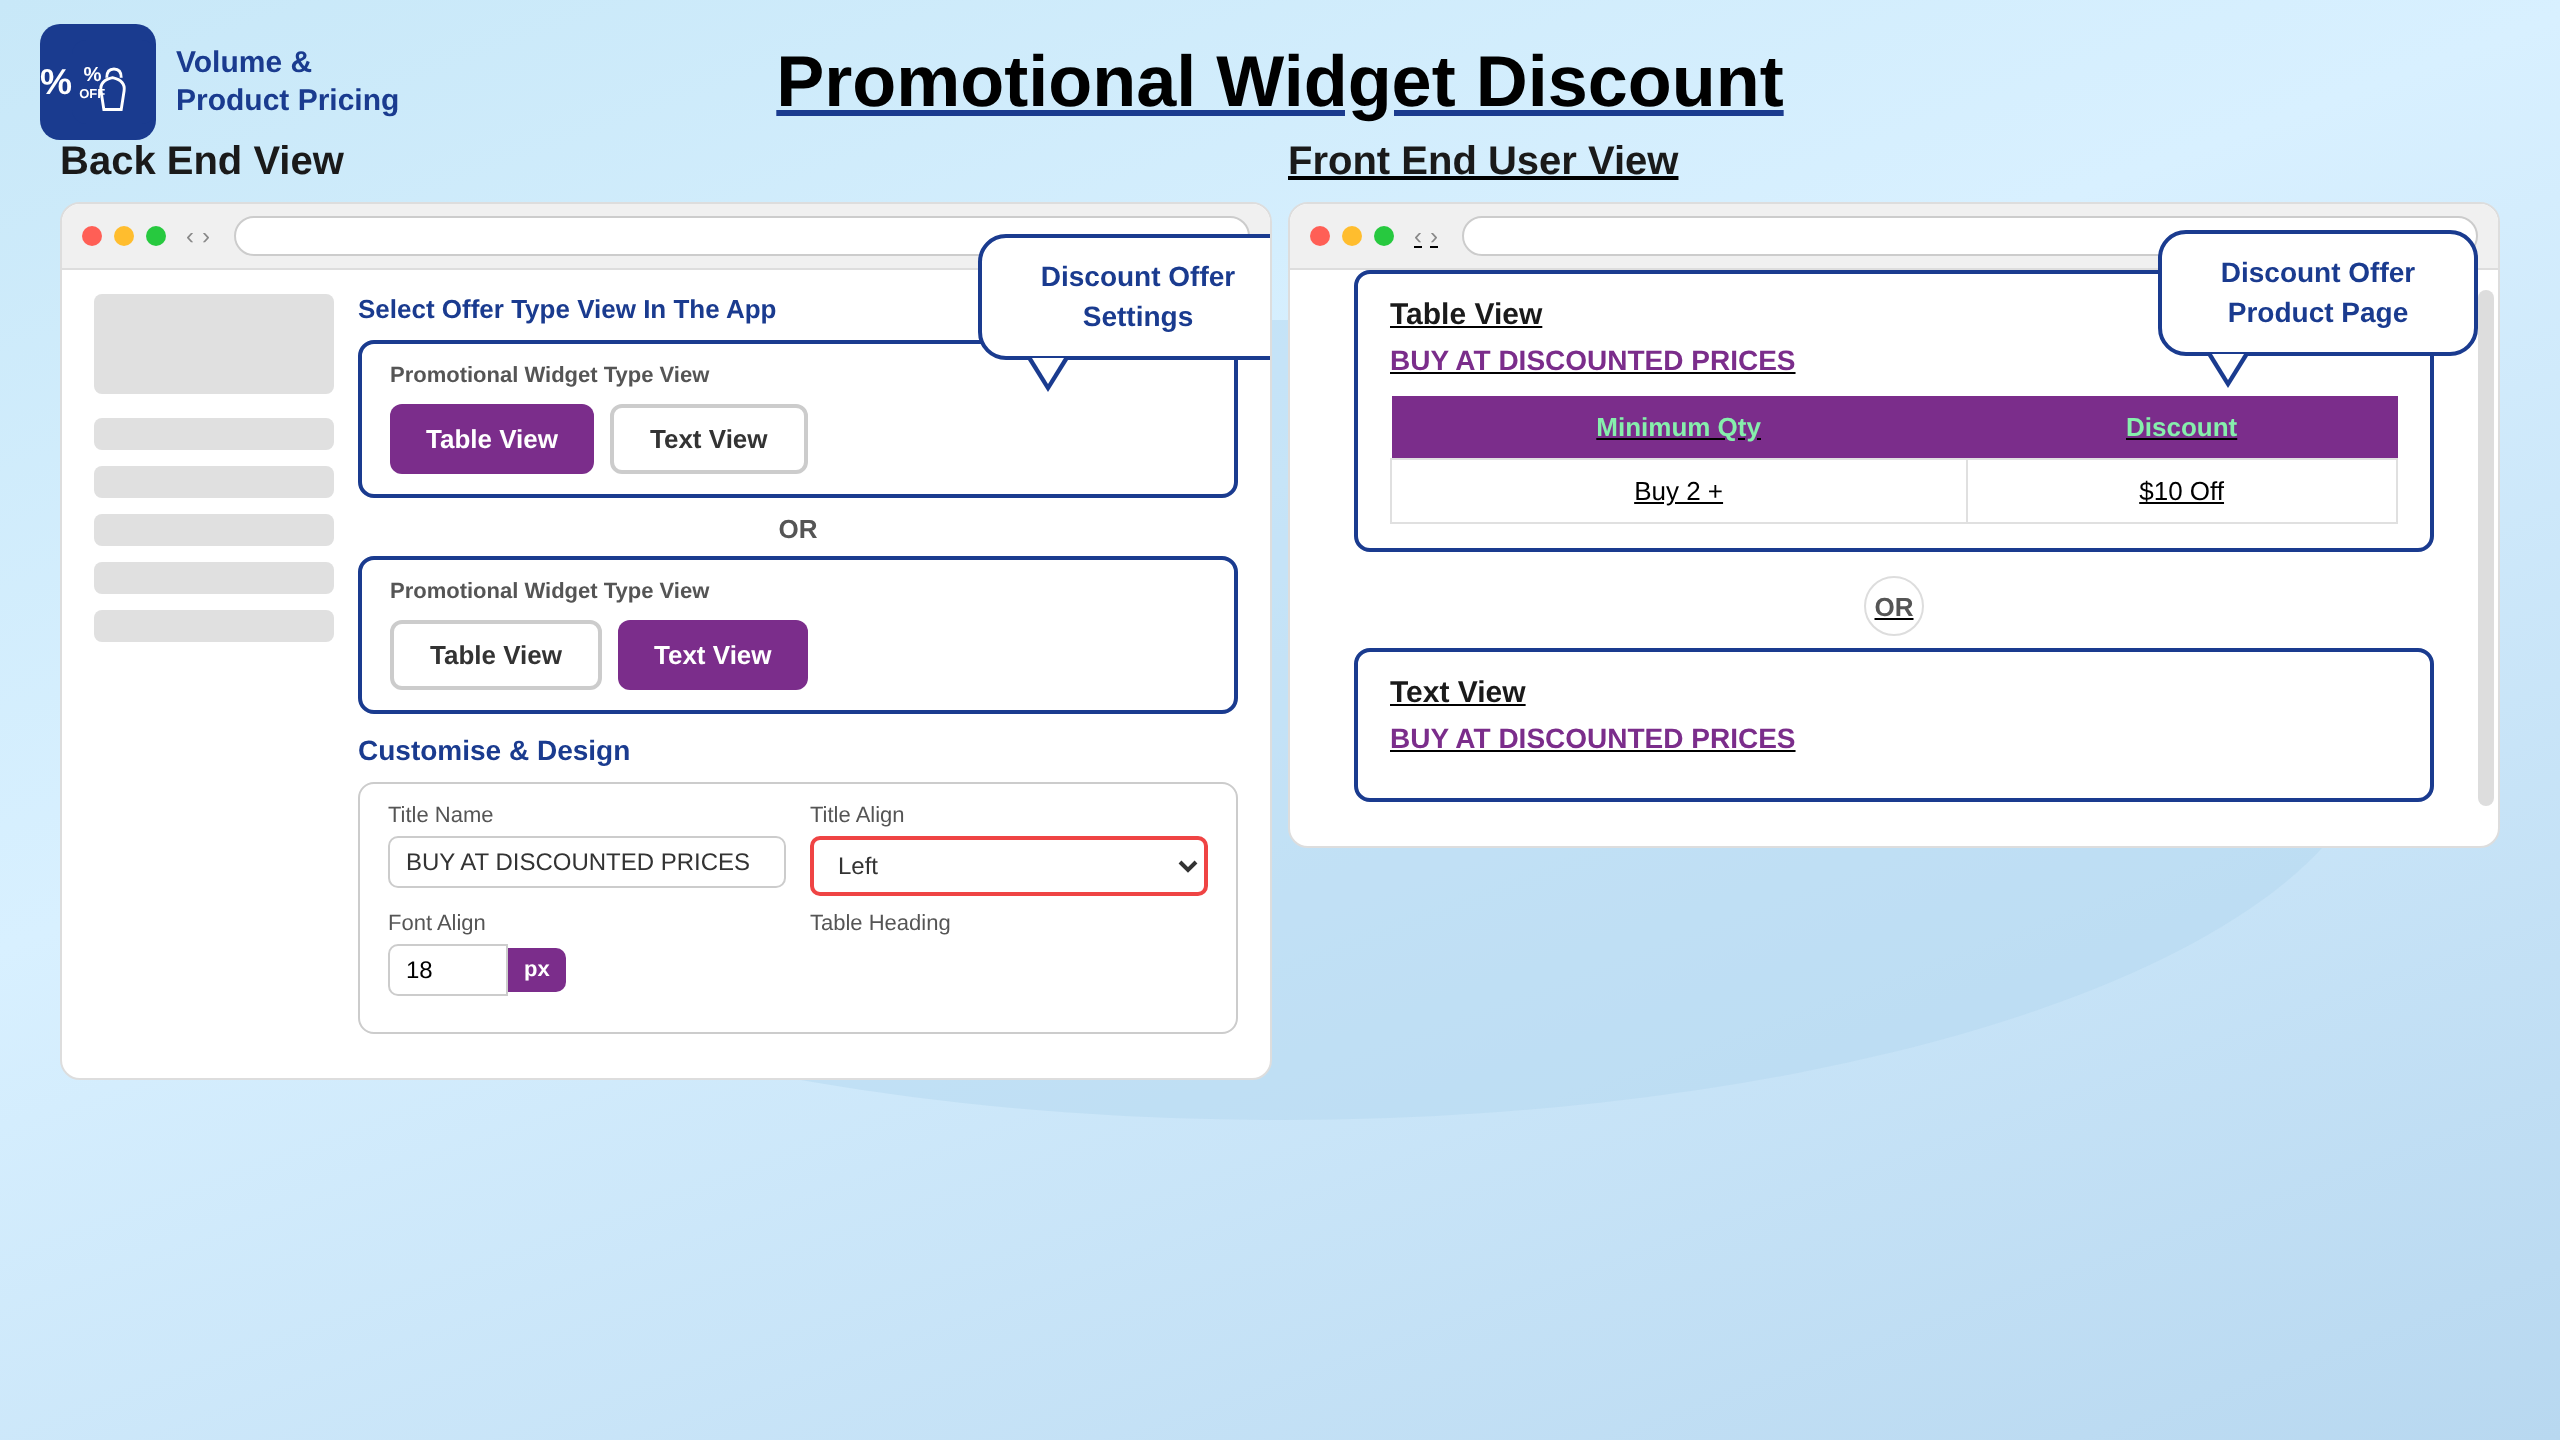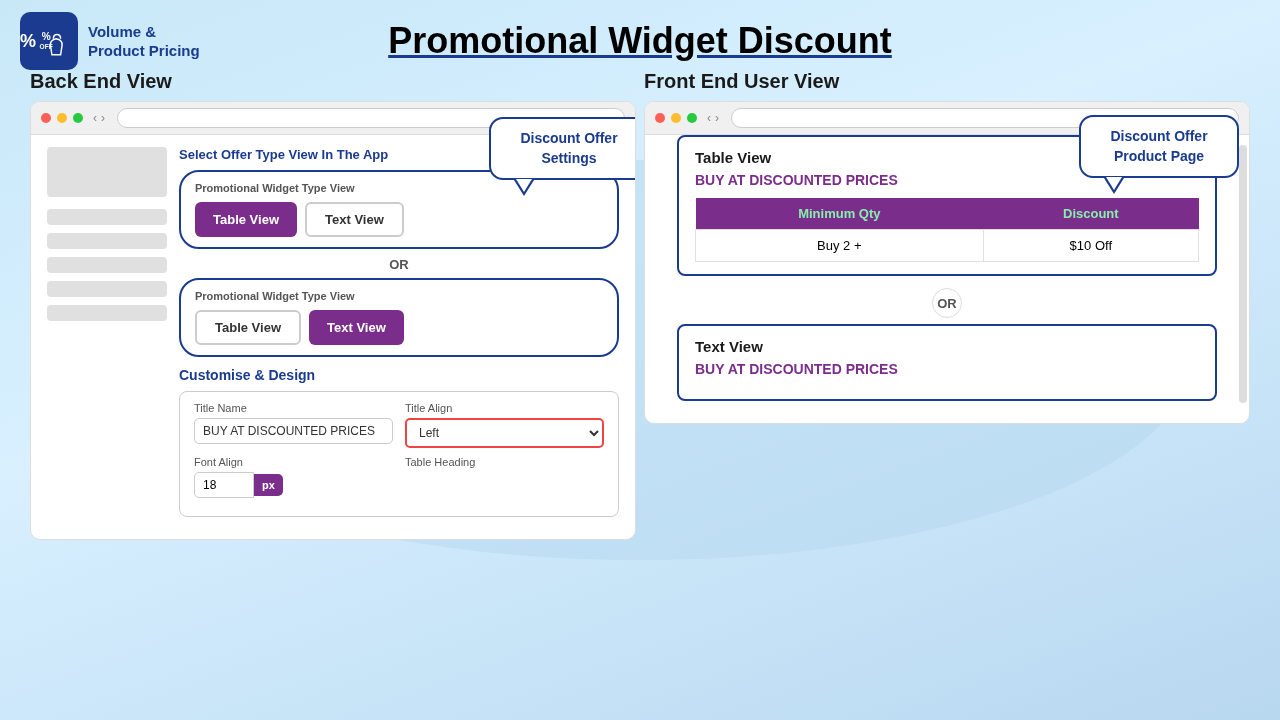--- a/index.html
+++ b/index.html
@@ -130,21 +130,21 @@
     }
     .select-offer-label {
       font-size: 13px;
       font-weight: 700;
       color: #1a3b8f;
       margin-bottom: 8px;
     }
     
     .widget-type-box {
       border: 2px solid #1a3b8f;
-      border-radius: 20px;
+      border-radius: 8px;
       padding: 10px 14px;
       margin-bottom: 8px;
       background: white;
     }
     .widget-type-label {
       font-size: 11px;
       font-weight: 600;
       color: #555;
       margin-bottom: 8px;
     }
@@ -382,21 +382,21 @@
       border-radius: 50%;
       width: 30px;
       height: 30px;
       display: flex;
       align-items: center;
       justify-content: center;
       margin: 6px auto;
       border: 1px solid #ddd;
     }
     .left-col-relative { position: relative; }
-    .right-col-relative { position: relative; }
+    .right-col-relative { position: relative; text-decoration: underline; }
     
     .two-col {
       display: grid;
       grid-template-columns: 1fr 1fr;
       gap: 8px;
       padding: 0 10px;
     }
     
   </style>
 </head>

